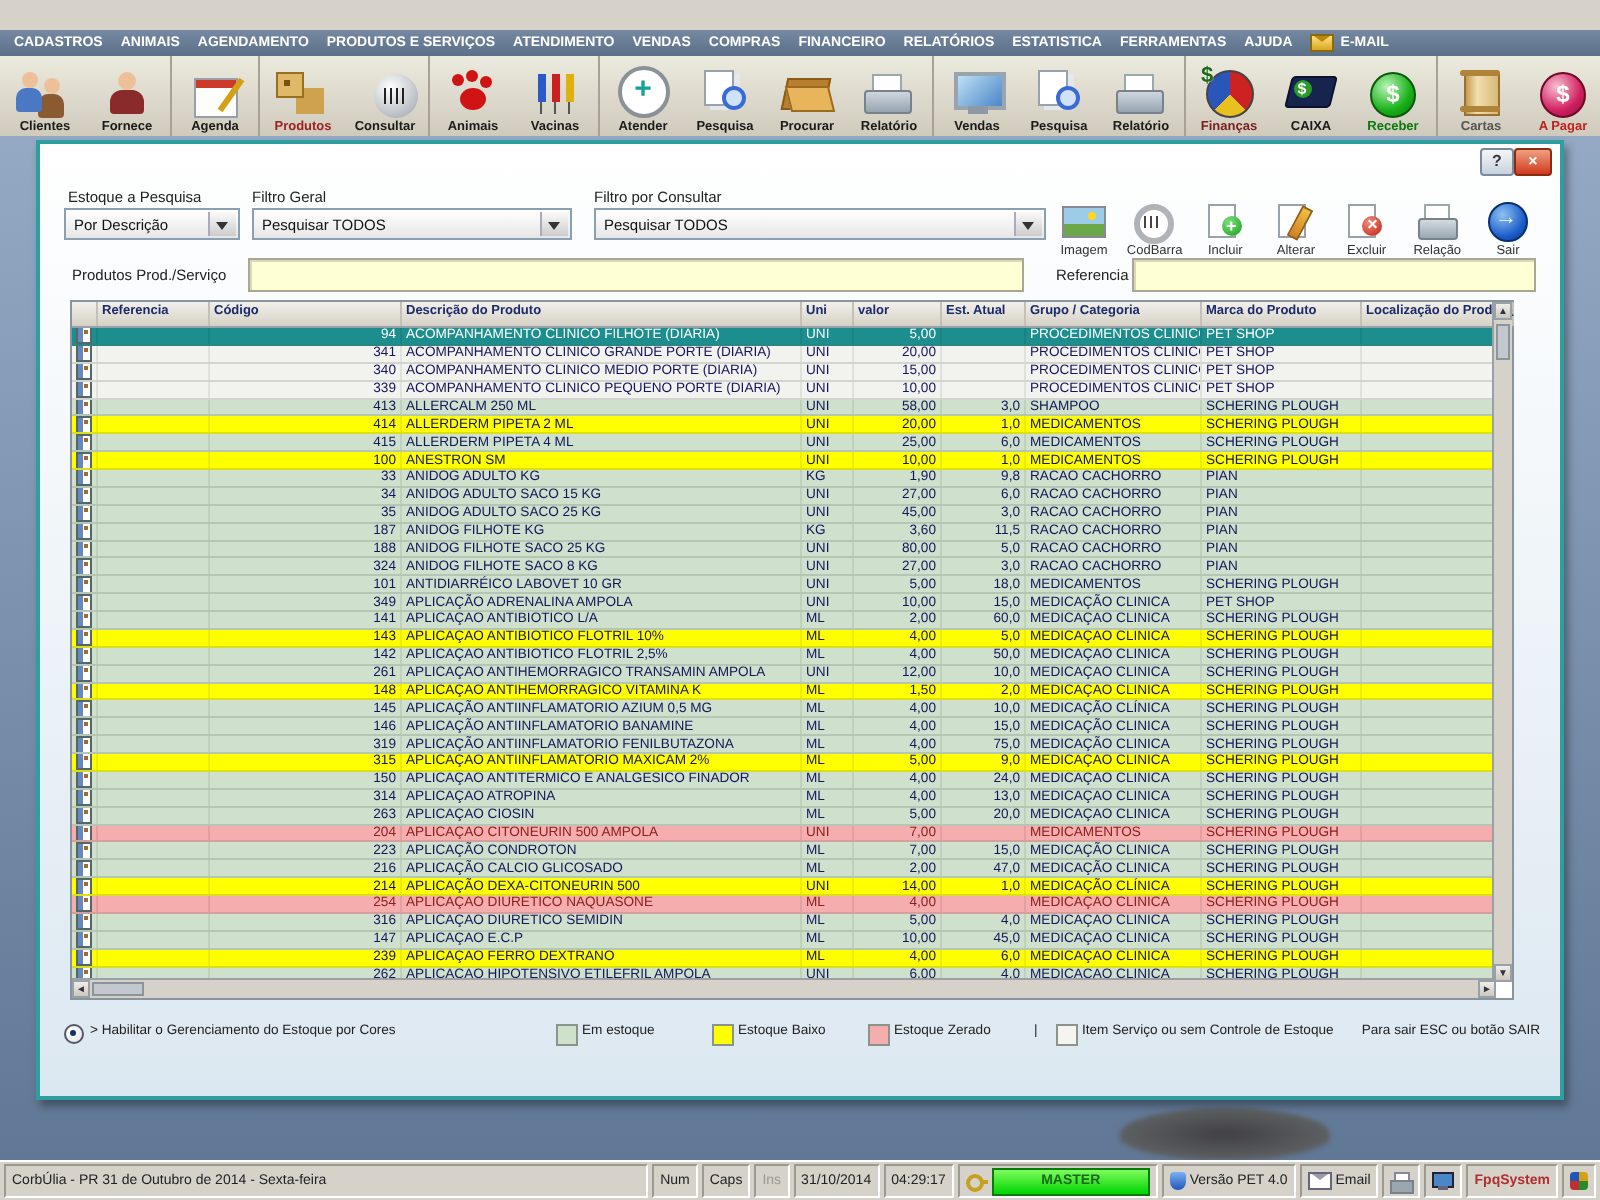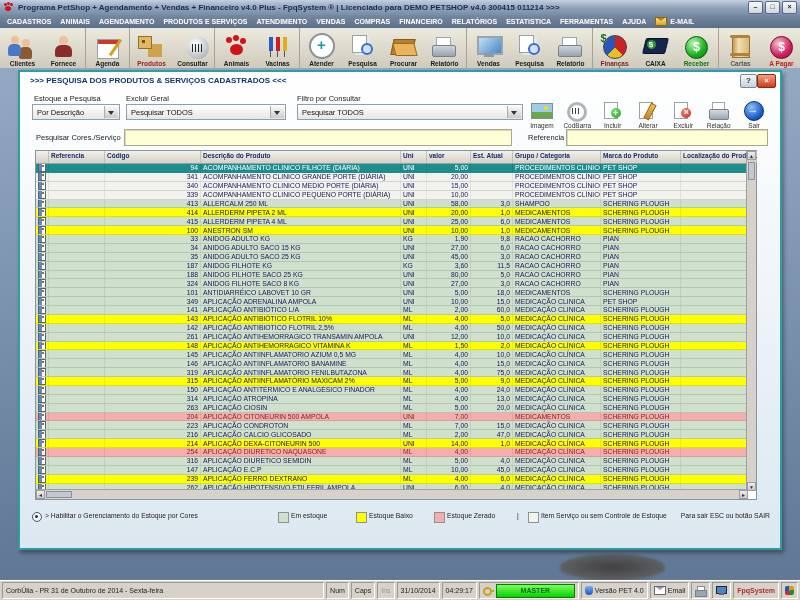--- a/index.html
+++ b/index.html
@@ -207,27 +207,20 @@
   .monitor-mini-icon::before{content:"";position:absolute;left:0;top:0;width:9px;height:6px;background:#4a86c8;border:1px solid #223;}
   .monitor-mini-icon::after{content:"";position:absolute;left:3px;top:7px;width:5px;height:2px;background:#667;}
   .app-mini-icon{width:9px;height:9px;border-radius:2px;flex:0 0 auto;
     background:conic-gradient(#d4a017 0 25%,#2a8a2a 25% 50%,#c03030 50% 75%,#2255bb 75%);}
 </style>
 </head>
 <body>
 
 <div id="app">
 
-  <div class="titlebar">
-    <span class="paw-mini-icon"></span>
-    <span class="t-text">Programa PetShop + Agendamento + Vendas + Financeiro v4.0 Plus - FpqSystem ® | Licenciado para  DEMO PETSHOP v4.0 300415 011214 &gt;&gt;&gt;</span>
-    <span class="winbtn">–</span>
-    <span class="winbtn">□</span>
-    <span class="winbtn">×</span>
-  </div>
 
   <div class="menubar">
       <span class="menu-item">CADASTROS</span>
       <span class="menu-item">ANIMAIS</span>
       <span class="menu-item">AGENDAMENTO</span>
       <span class="menu-item">PRODUTOS E SERVIÇOS</span>
       <span class="menu-item">ATENDIMENTO</span>
       <span class="menu-item">VENDAS</span>
       <span class="menu-item">COMPRAS</span>
       <span class="menu-item">FINANCEIRO</span>
@@ -333,26 +326,25 @@
           <span class="tbi coin-red-icon"></span>
           <span class="tb-label" style="color: rgb(192, 32, 32);">A Pagar</span>
         </div>
       </div>
     </div>
 
   <div class="client">
     <div class="wallpaper-blob"></div>
 
     <div class="panel">
-      <div class="p-title">&gt;&gt;&gt;   PESQUISA DOS PRODUTOS &amp; SERVIÇOS CADASTRADOS   &lt;&lt;&lt;</div>
       <div class="p-help">?</div>
       <div class="p-close">×</div>
 
       <div class="lbl" style="left:14px;top:22px">Estoque a Pesquisa</div>
-      <div class="lbl" style="left:106px;top:22px">Excluir Geral</div>
+      <div class="lbl" style="left:106px;top:22px">Filtro Geral</div>
       <div class="lbl" style="left:277px;top:22px">Filtro por Consultar</div>
 
       <div class="dd" style="left:12px;width:88px">
         <span>Por Descrição</span>
         <span class="dd-arrow"></span>
       </div>
       <div class="dd" style="left:106px;width:160px">
         <span>Pesquisar TODOS</span>
         <span class="dd-arrow"></span>
       </div>
@@ -385,21 +377,21 @@
           <div class="act-btn">
             <span class="aci print2-icon"></span>
             <span>Relação</span>
           </div>
           <div class="act-btn">
             <span class="aci exit2-icon"></span>
             <span>Sair</span>
           </div>
         </div>
 
-      <div class="lbl" style="left:16px;top:61px">Pesquisar Cores./Serviço</div>
+      <div class="lbl" style="left:16px;top:61px">Produtos Prod./Serviço</div>
       <input class="yinput" style="left: 104px; top: 57px; width: 382px;" value="">
       <div class="lbl" style="left:508px;top:61px">Referencia</div>
       <input class="yinput" style="left: 546px; top: 57px; width: 196px;" value="">
 
       <div class="grid">
         <div class="gh">
             <div class="gh-cell" style="width: 13px; flex: 0 0 auto;"></div>
             <div class="gh-cell" style="width: 56px; flex: 0 0 auto;">Referencia</div>
             <div class="gh-cell" style="width: 96px; flex: 0 0 auto;">Código</div>
             <div class="gh-cell" style="width: 200px; flex: 0 0 auto;">Descrição do Produto</div>

